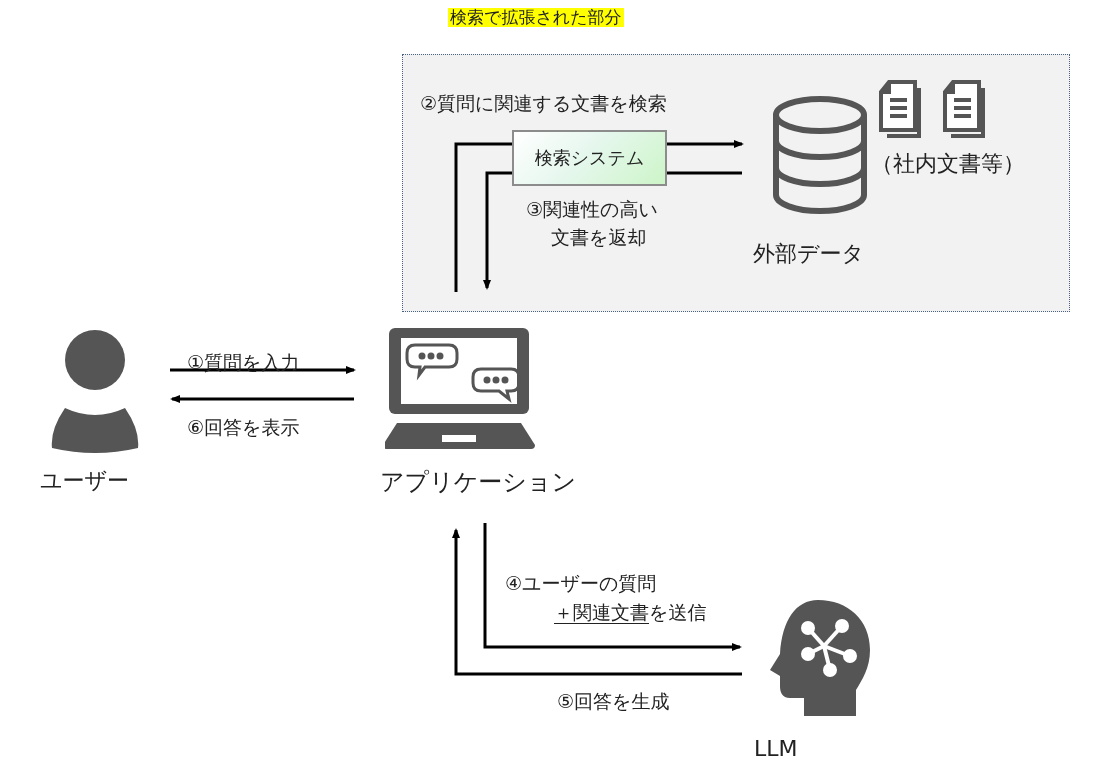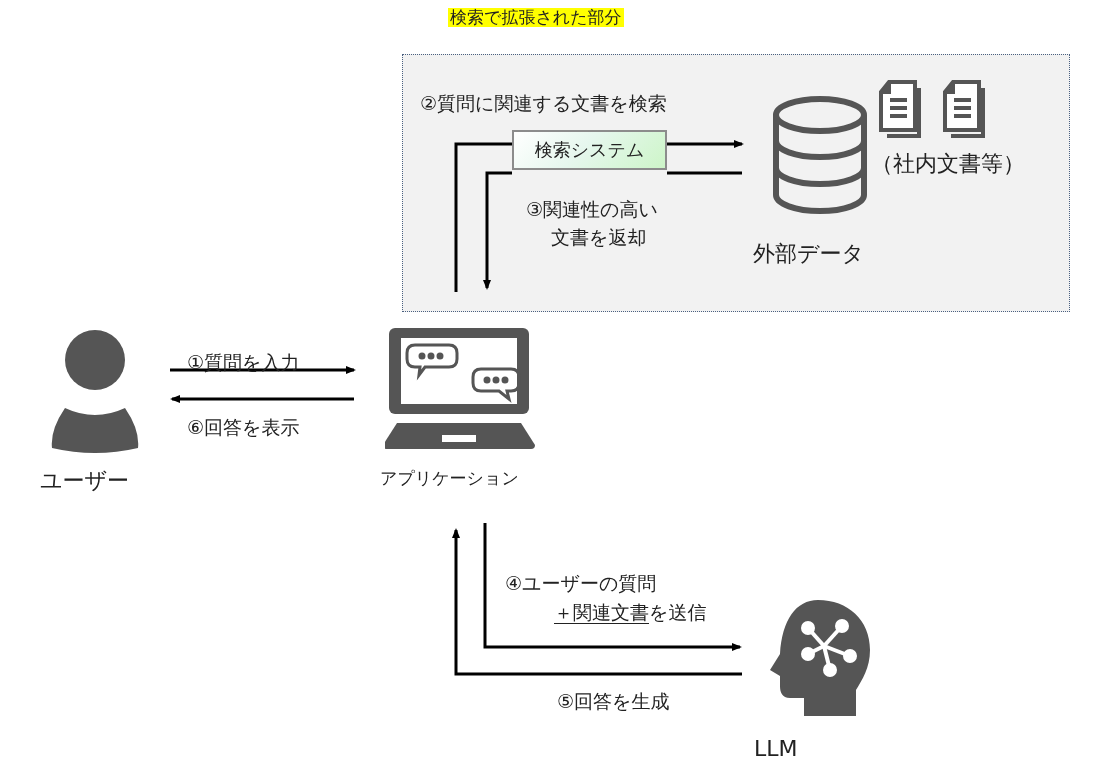--- a/index.html
+++ b/index.html
@@ -3,21 +3,21 @@
 <meta charset="utf-8">
 <style>
   html, body { margin:0; padding:0; background:#ffffff; }
   body { width:1108px; height:782px; position:relative; overflow:hidden;
          font-family:"DejaVu Sans", "Liberation Sans", sans-serif; color:#222; }
   .abs { position:absolute; }
   .txt { white-space:nowrap; font-size:19px; line-height:1; color:#222; }
   .title-hl { background:#ffff00; font-size:17px; padding:1px 2px; }
   .rag-box { left:402px; top:54px; width:668px; height:258px;
              background:#f2f2f2; border:1.5px dotted #4a6080; box-sizing:border-box; }
-  .search-sys { left:512px; top:130px; width:155px; height:40px; box-sizing:border-box;
+  .search-sys { left:512px; top:130px; width:155px; height:56px; box-sizing:border-box;
                 border:2px solid #8c8c8c;
                 background:linear-gradient(135deg,#ffffff 0%,#e6f7ee 45%,#cdf5c8 100%);
                 display:flex; align-items:center; justify-content:center; font-size:18px; }
   svg.arrows { position:absolute; left:0; top:0; }
   .ul { text-decoration:underline; text-underline-offset:4px;margin-left:26px; }
 </style>
 </head>
 <body>
 
 <div class="abs txt title-hl" style="left:411px; top:8px;margin-left:37px;">検索で拡張された部分</div>
@@ -105,21 +105,21 @@
   </g>
   <g fill="none" stroke="#555" stroke-width="3">
     <path d="M96,44 H126 Q134,44 134,52 V58 Q134,66 126,66 H122 L124,74 L114,66 H96 Q88,66 88,58 V52 Q88,44 96,44 Z"></path>
     <circle cx="102" cy="55" r="2" fill="#555"></circle>
       <circle cx="111" cy="55" r="2" fill="#555"></circle>
       <circle cx="120" cy="55" r="2" fill="#555"></circle>
   </g>
   <path d="M12,98 H136 L150,120 Q150,124 146,124 H2 Q-2,124 -2,120 Z" fill="#555"></path>
   <rect x="57" y="110" width="34" height="7" fill="#fff"></rect>
 </svg>
-<div class="abs txt" style="left:380px; top:470px; font-size:17px;">アプリケーション</div>
+<div class="abs txt" style="left:380px; top:470px; font-size:24px;">アプリケーション</div>
 
 <svg class="abs" style="left:766px; top:598px;" width="110" height="120" viewBox="0 0 110 120">
   <path d="M52,2 C82,2 104,22 104,52 C104,70 96,82 90,92 L90,118 L38,118 L38,100 L24,100 C16,100 14,94 14,88 L14,78 L4,72 L14,56 C16,22 30,2 52,2 Z" fill="#555"></path>
   <g stroke="#fff" stroke-width="4" fill="#fff">
     <line x1="58" y1="48" x2="42" y2="30"></line>
       <line x1="58" y1="48" x2="76" y2="28"></line>
     <line x1="58" y1="48" x2="84" y2="58"></line>
       <line x1="58" y1="48" x2="64" y2="72"></line>
     <line x1="58" y1="48" x2="42" y2="56"></line>
     <circle cx="42" cy="30" r="5"></circle>

